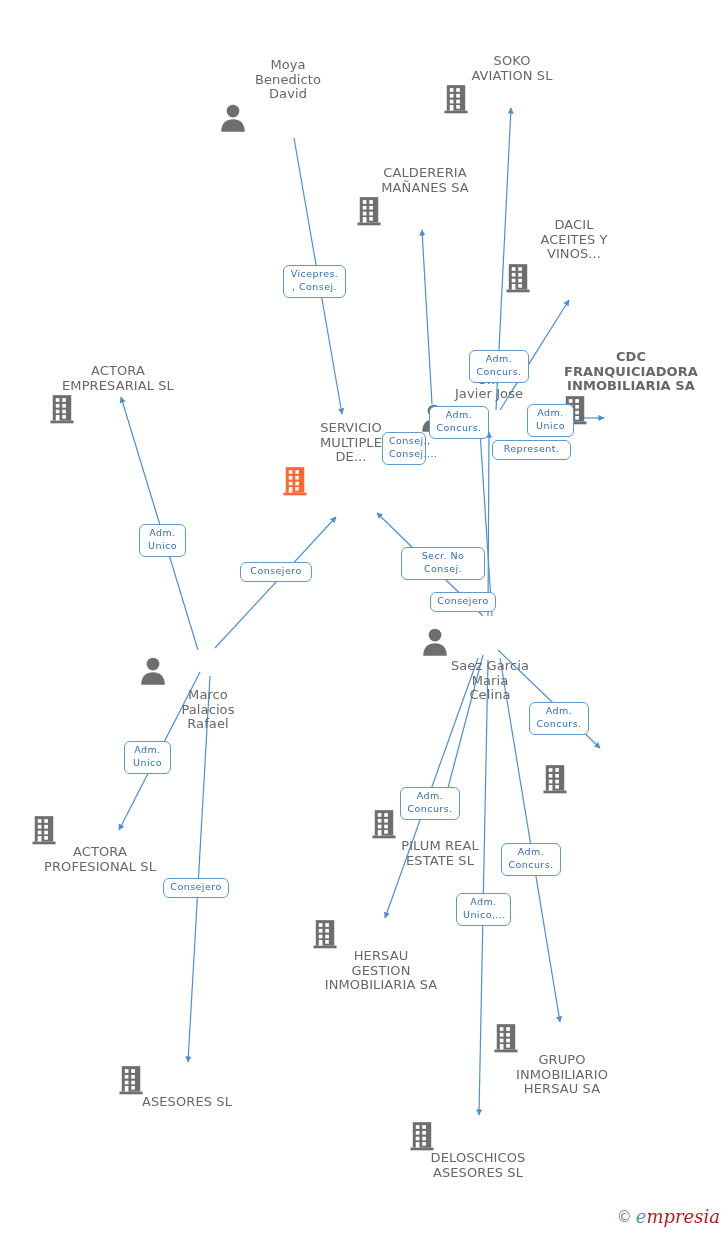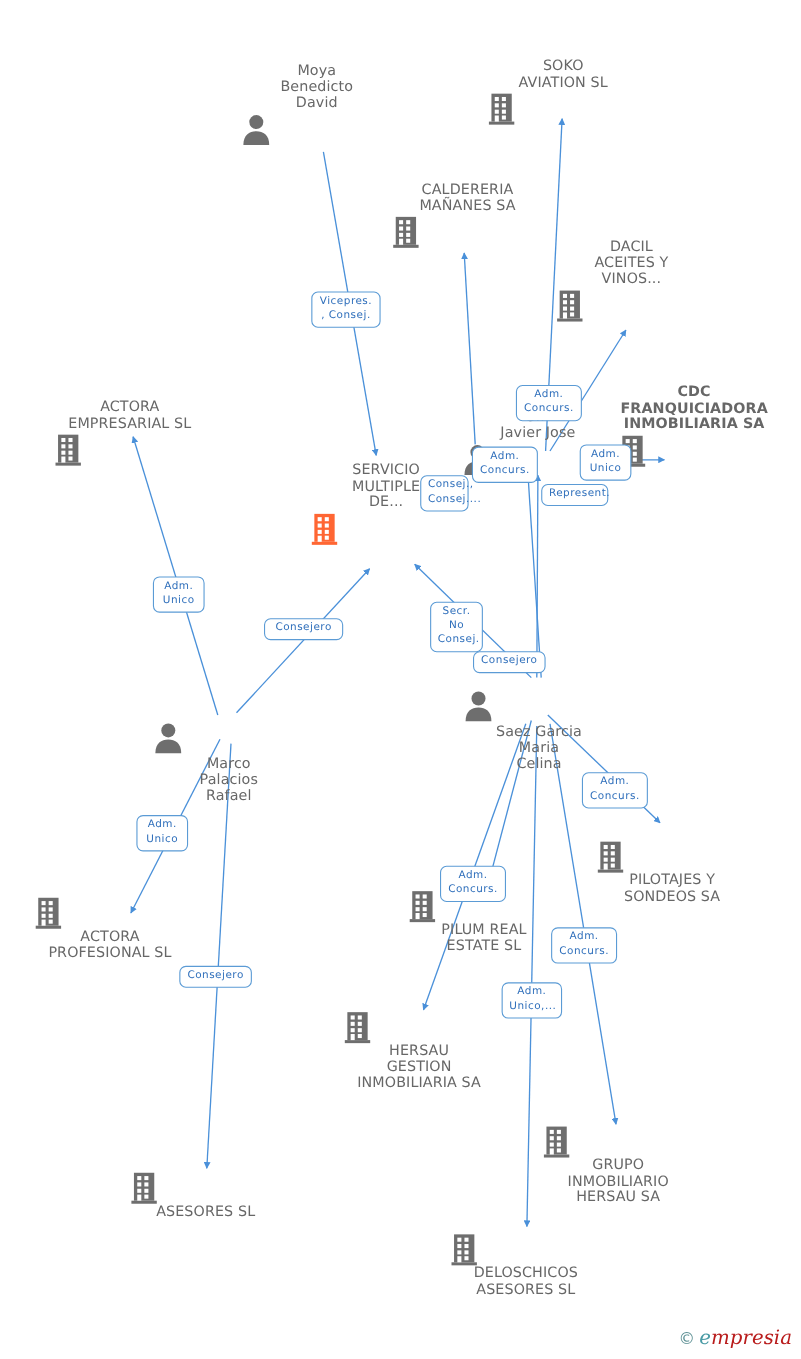--- a/index.html
+++ b/index.html
@@ -306,22 +306,20 @@
             <rect x="6.6" y="3.6" width="3.2" height="3.2" fill="#ffffff"></rect>
             <rect x="12.2" y="3.6" width="3.2" height="3.2" fill="#ffffff"></rect>
             <rect x="6.6" y="8.6" width="3.2" height="3.2" fill="#ffffff"></rect>
             <rect x="12.2" y="8.6" width="3.2" height="3.2" fill="#ffffff"></rect>
             <rect x="6.6" y="13.6" width="3.2" height="3.2" fill="#ffffff"></rect>
             <rect x="12.2" y="13.6" width="3.2" height="3.2" fill="#ffffff"></rect>
             <rect x="6.6" y="18.2" width="3.2" height="4.8" fill="#ffffff"></rect>
             <rect x="12.2" y="18.2" width="3.2" height="3.2" fill="#ffffff"></rect>
           </svg>
         </div>
-        <div class="nlabel">PILOTAJES Y
-SONDEOS SA</div>
       </div>
       <div class="node company" style="left: 440px; top: 808px;">
         <div class="nicon">
           <svg class="bldg" width="28" height="30" viewBox="0 0 24 26" xmlns="http://www.w3.org/2000/svg" aria-hidden="true">
             <rect x="4" y="1" width="16" height="22" fill="#6e6e6e"></rect>
             <rect x="2" y="23" width="20" height="2.4" fill="#6e6e6e"></rect>
             <rect x="6.6" y="3.6" width="3.2" height="3.2" fill="#ffffff"></rect>
             <rect x="12.2" y="3.6" width="3.2" height="3.2" fill="#ffffff"></rect>
             <rect x="6.6" y="8.6" width="3.2" height="3.2" fill="#ffffff"></rect>
             <rect x="12.2" y="8.6" width="3.2" height="3.2" fill="#ffffff"></rect>
@@ -413,25 +411,25 @@
       <div class="rel" style="left: 283px; top: 265px; width: 63px;">Vicepres.
 , Consej.</div>
       <div class="rel" style="left: 469px; top: 350px; width: 60px;">Adm.
 Concurs.</div>
       <div class="rel" style="left: 429px; top: 406px; width: 60px;">Adm.
 Concurs.</div>
       <div class="rel" style="left: 527px; top: 404px; width: 47px;">Adm.
 Unico</div>
       <div class="rel" style="left: 382px; top: 432px; width: 44px;">Consej.,
 Consej....</div>
-      <div class="rel" style="left: 492px; top: 440px; width: 61px;">Represent.</div>
+      <div class="rel" style="left: 492px; top: 440px; width: 79px;">Represent.</div>
       <div class="rel" style="left: 139px; top: 524px; width: 47px;">Adm.
 Unico</div>
       <div class="rel" style="left: 240px; top: 562px; width: 72px;">Consejero</div>
-      <div class="rel" style="left: 391px; top: 547px; width: 48px;">Secr. No
+      <div class="rel" style="left: 401px; top: 547px; width: 84px;">Secr. No
 Consej.</div>
       <div class="rel" style="left: 430px; top: 592px; width: 66px;">Consejero</div>
       <div class="rel" style="left: 529px; top: 702px; width: 60px;">Adm.
 Concurs.</div>
       <div class="rel" style="left: 124px; top: 741px; width: 47px;">Adm.
 Unico</div>
       <div class="rel" style="left: 400px; top: 787px; width: 60px;">Adm.
 Concurs.</div>
       <div class="rel" style="left: 501px; top: 843px; width: 60px;">Adm.
 Concurs.</div>

